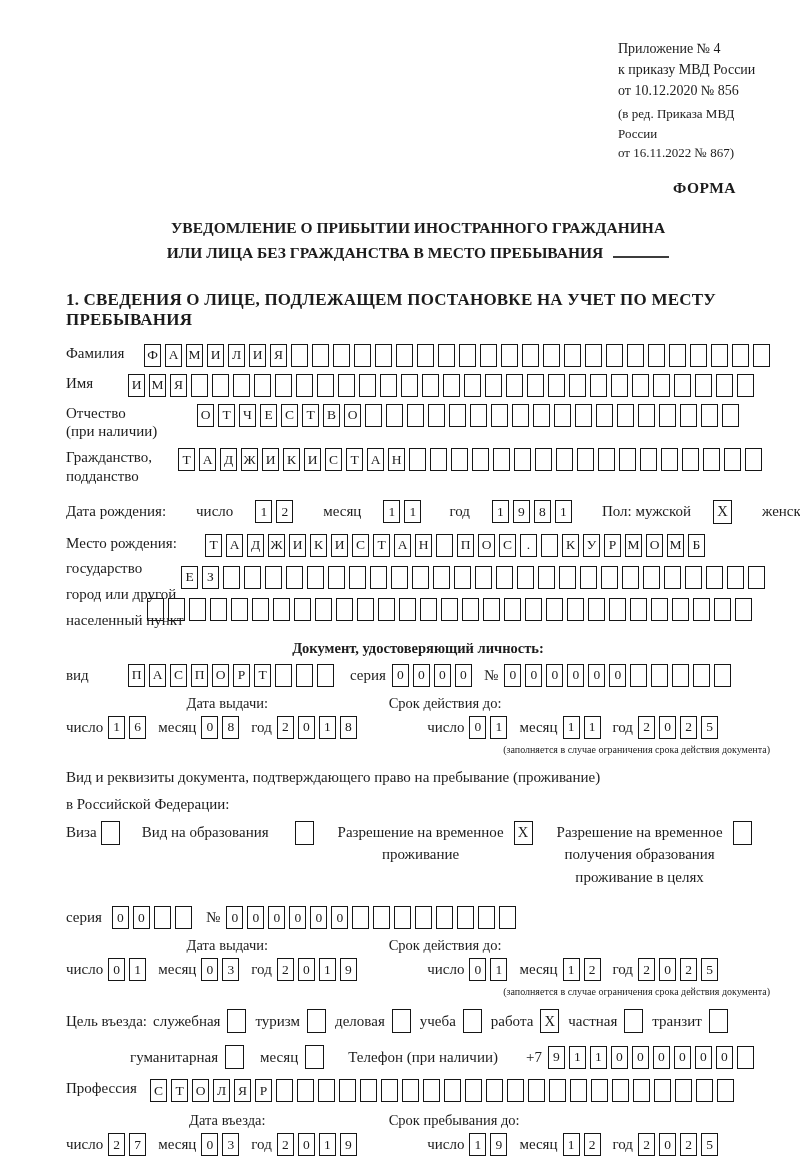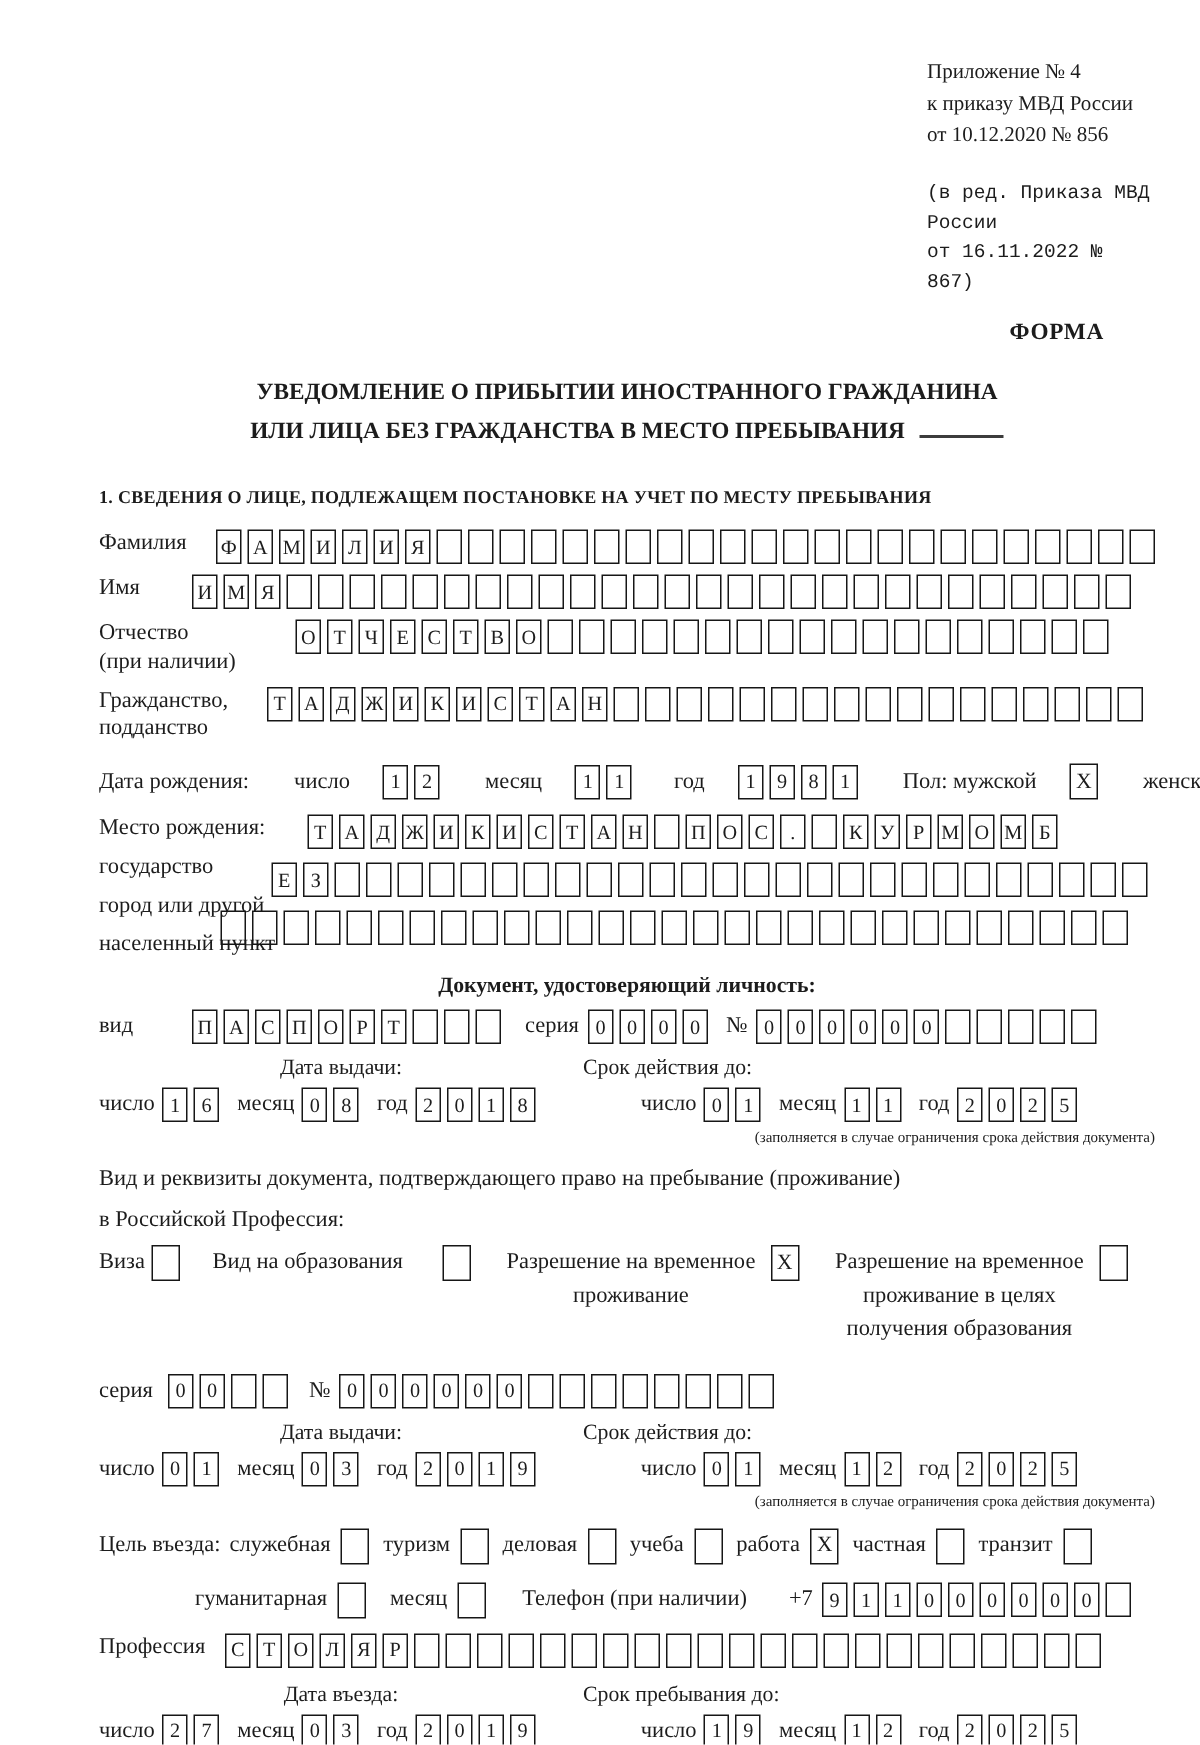--- a/index.html
+++ b/index.html
@@ -5,28 +5,28 @@
   html,body{margin:0;padding:0;background:#ffffff;}
   body{
     width:800px;height:1163px;overflow:hidden;
     font-family:"Liberation Serif","DejaVu Serif",serif;
     color:#1c1c1c;font-size:15px;
   }
   .page{box-sizing:border-box;width:800px;height:1163px;padding:38px 30px 0 66px;}
 
   
   .appendix{margin-left:552px;font-size:14px;line-height:1.5;}
-  .amendment{margin-left:552px;font-size:13px;line-height:1.5;margin-top:18px;font-family:Liberation Mono, monospace;}
+  .amendment{margin-left:552px;font-size:13px;line-height:1.5;margin-top:3px;}
   .form-label{text-align:right;padding-right:34px;font-weight:bold;font-size:15.5px;margin-top:16px;letter-spacing:.5px;}
 
   
   .title{margin-top:18px;text-align:center;font-weight:bold;font-size:15.5px;line-height:1.65;}
   .title-underline{display:inline-block;width:56px;border-bottom:2.2px solid #3c3c3c;height:2px;margin-left:10px;}
 
-  .section-heading{margin-top:24px;font-weight:bold;font-size:12px;letter-spacing:.2px;}
+  .section-heading{margin-top:24px;font-weight:bold;font-size:17px;letter-spacing:.2px;}
 
   
   .frow{display:flex;align-items:flex-start;margin-top:7px;}
   .flabel{flex:0 0 auto;line-height:1.25;}
   .cells{display:inline-flex;flex:0 0 auto;}
   .cell{
     box-sizing:border-box;flex:0 0 auto;
     width:17px;height:23px;border:1.6px solid #161616;margin-right:4px;
     display:inline-flex;align-items:center;justify-content:center;
     font-size:13.5px;line-height:1;
@@ -434,43 +434,43 @@
           <span class="cell">2</span>
           <span class="cell">0</span>
           <span class="cell">2</span>
           <span class="cell">5</span>
         </span>
     </span>
   </div>
   <div class="note-right">(заполняется в случае ограничения срока действия документа)</div>
 
   <div class="mt14">Вид и реквизиты документа, подтверждающего право на пребывание (проживание)</div>
-  <div class="mt10">в Российской Профессия:</div>
+  <div class="mt10">в Российской Федерации:</div>
 
   <div class="permits">
     <span class="permit">
       <span class="plabel">Виза</span>
       <span class="checkbox" style="margin-left:4px;"></span>
     </span>
     <span class="permit" style="margin-left:22px;">
       <span class="plabel">Вид на образования</span>
       <span class="checkbox" style="margin-left:26px;"></span>
     </span>
     <span class="permit" style="margin-left:24px;">
       <span class="plabel">
         <span style="display:block;">Разрешение на временное</span>
         <span style="display:block;">проживание</span>
       </span>
       <span class="checkbox">X</span>
     </span>
     <span class="permit" style="margin-left:24px;">
       <span class="plabel">
         <span style="display:block;">Разрешение на временное</span>
+        <span style="display:block;">получения образования</span>
         <span style="display:block;">проживание в целях</span>
-        <span style="display:block;">получения образования</span>
       </span>
       <span class="checkbox"></span>
     </span>
   </div>
 
   <div class="frow mt18" style="align-items:center;">
     <span class="lbl" style="margin-right:10px;">серия</span>
     <span class="cells" style="margin-right:10px;">
         <span class="cell">0</span>
         <span class="cell">0</span>

